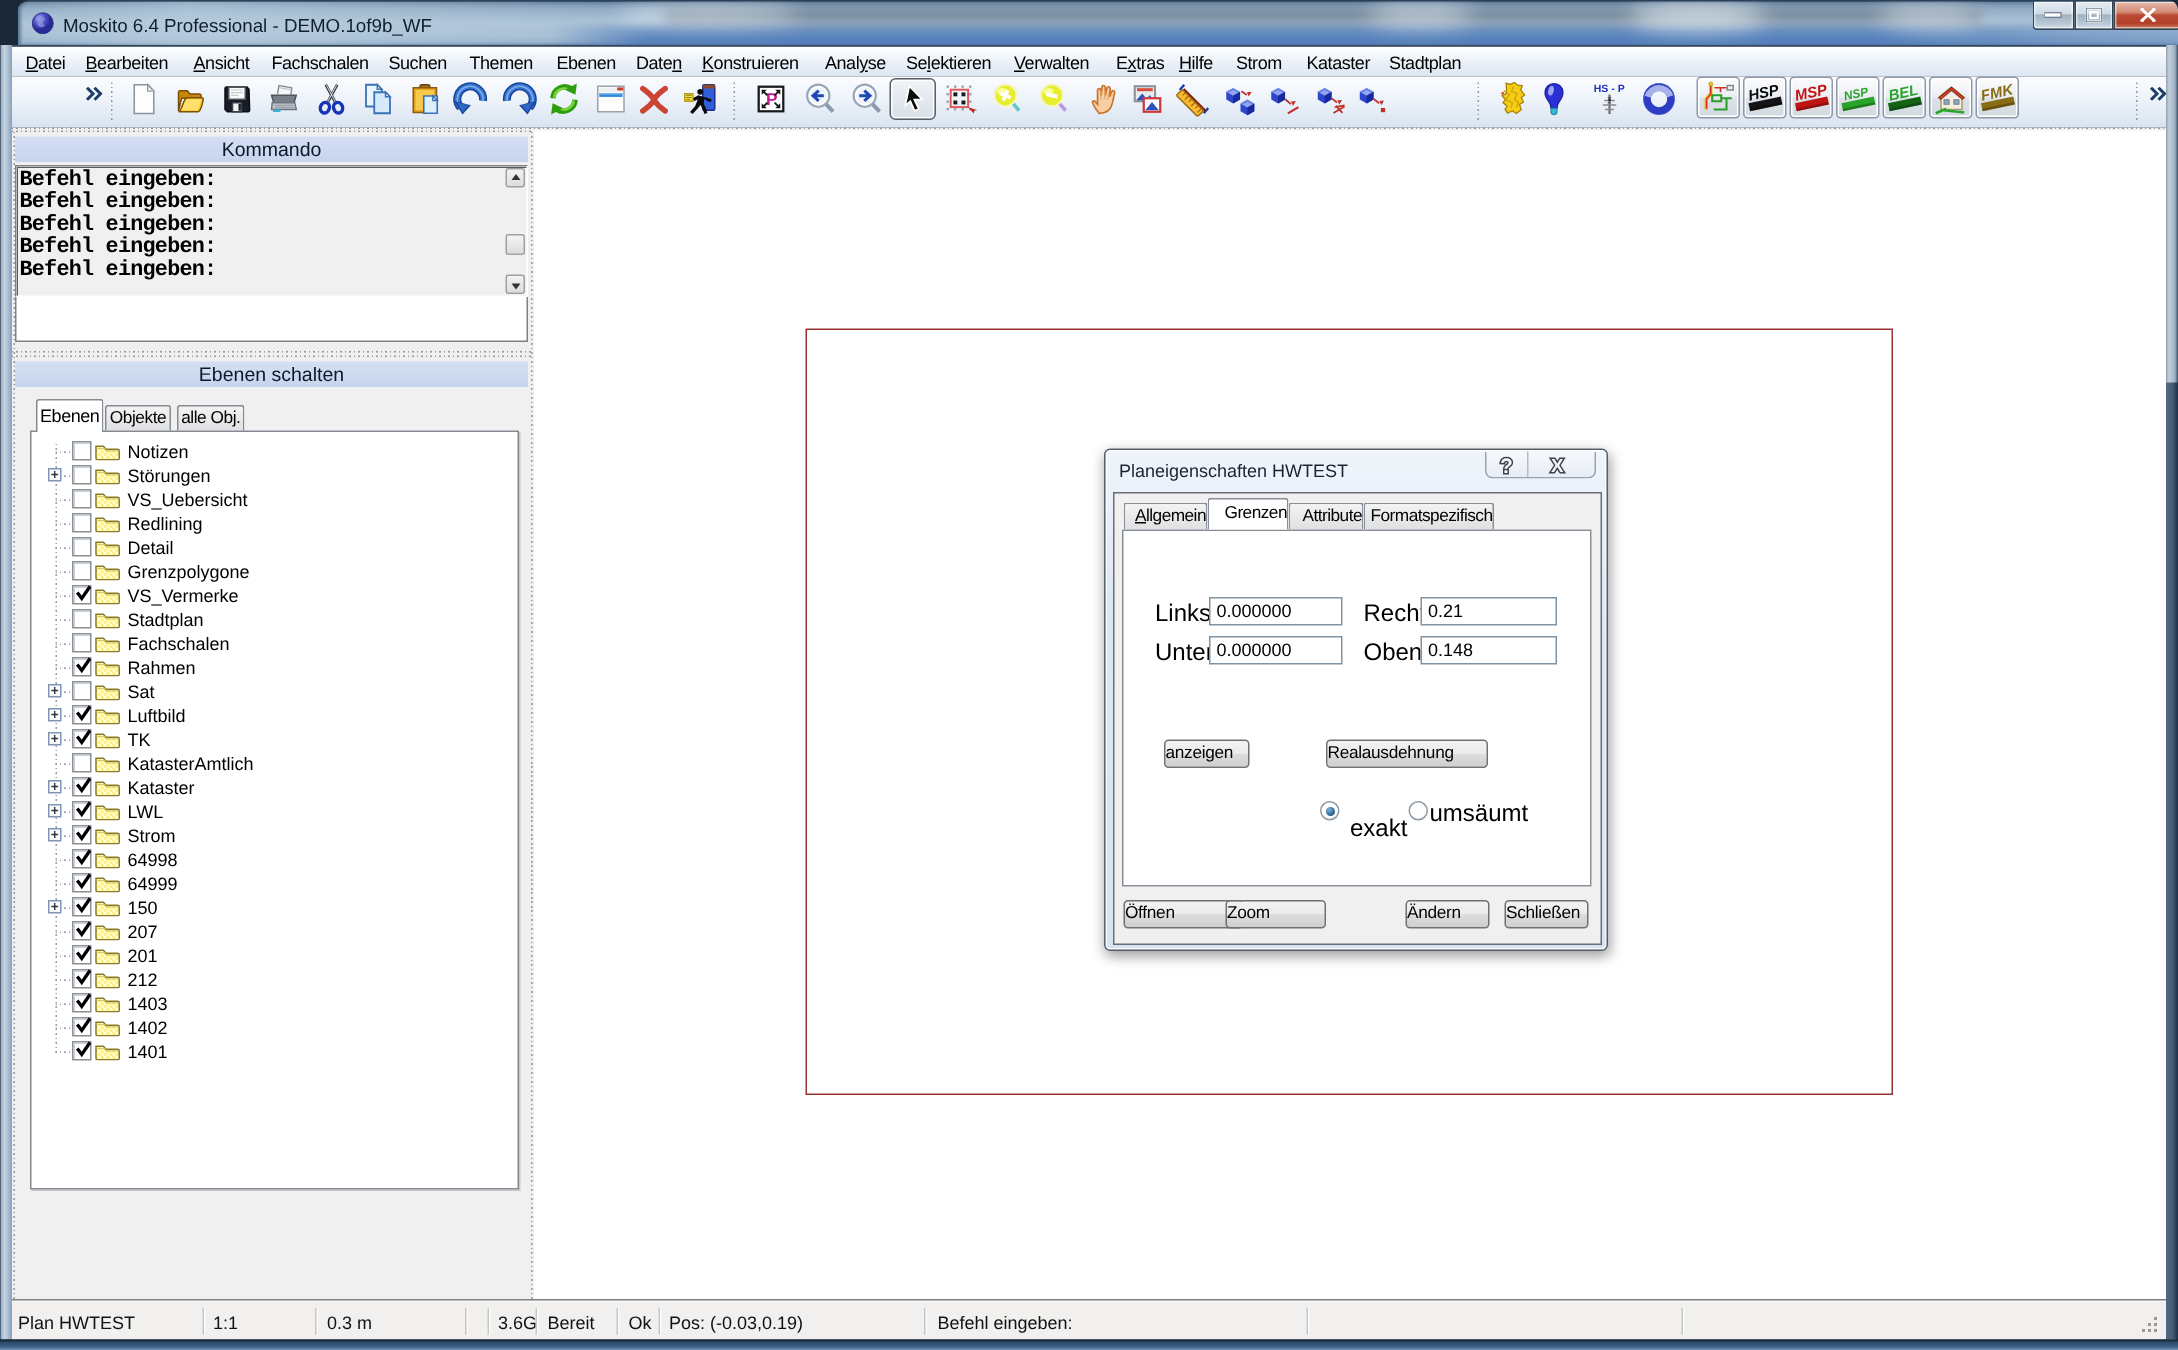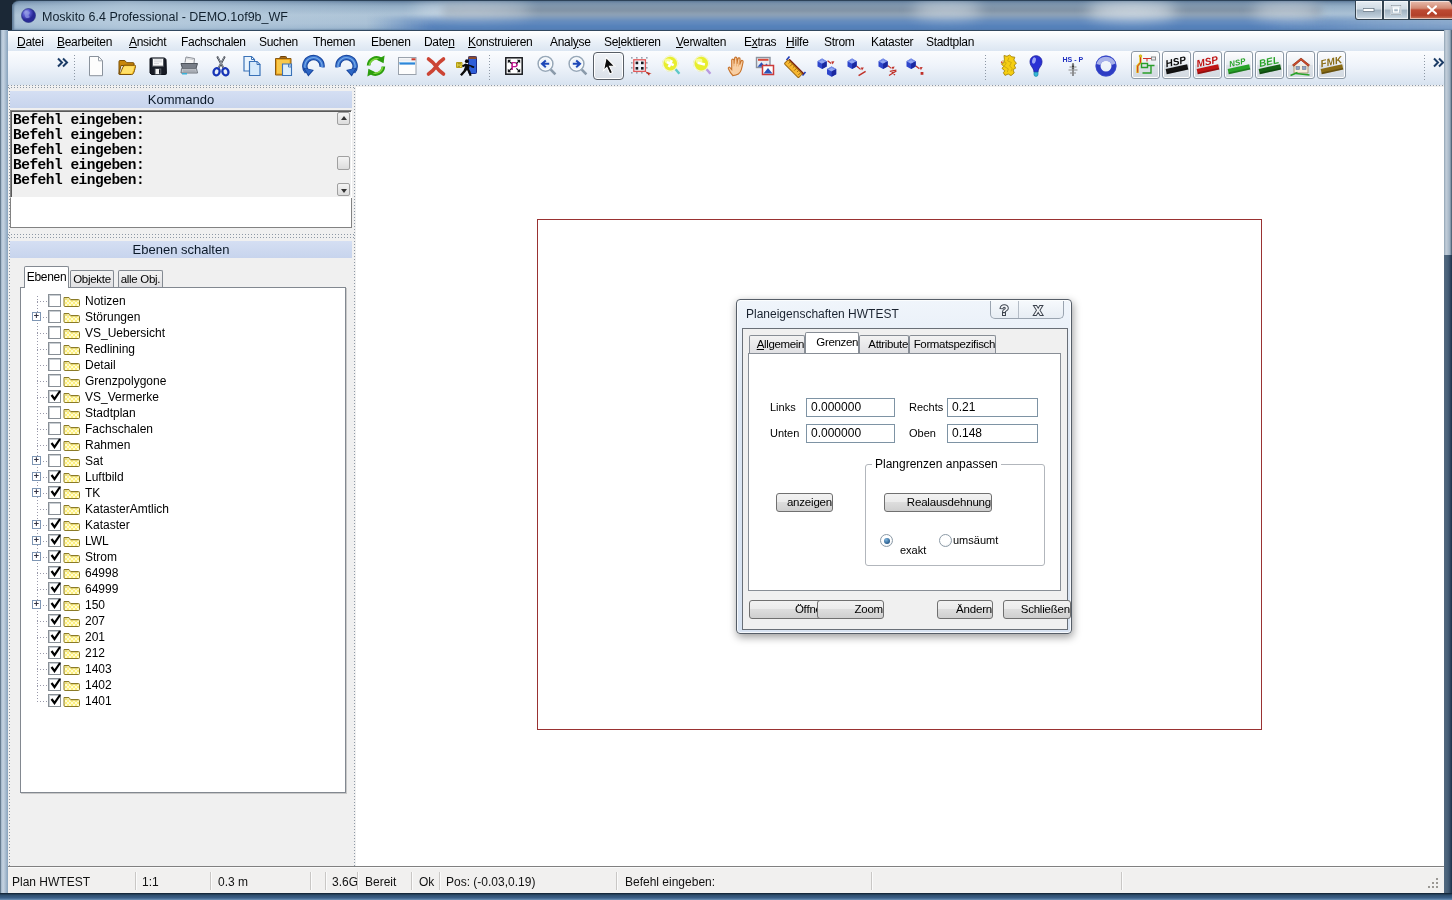--- a/index.html
+++ b/index.html
@@ -56,25 +56,25 @@
 #lframe{position:absolute;left:0;top:30px;width:8px;height:863px;background:linear-gradient(90deg,#2e4458 0,#9fb4c8 1px,#c6d4e2 3px,#b0c2d4 5px,#93acc4 7px,#87a2bc 8px)}
 #rframe{position:absolute;right:0;top:30px;width:8px;height:863px;background:linear-gradient(90deg,#8fa2b2 0,#c2ceda 2px,#b2c0ce 4px,#9cb0c2 6px,#3a4e62 8px)}
 #rframe .dk{position:absolute;left:0;top:225px;width:8px;height:638px;background:linear-gradient(90deg,#52687e 0,#4a627a 3px,#3e5670 5px,#1c3048 8px)}
 
 #dlg{position:absolute;left:736px;top:299px;width:336px;height:335px;background:linear-gradient(180deg,#f0f5fb,#dde7f4 30%,#d8e3f2);border:1px solid #565e68;border-radius:4px;box-shadow:1px 3px 9px rgba(0,0,0,.4),inset 0 0 0 1px rgba(255,255,255,.75)}
 #dtitle{position:absolute;left:9px;top:7px;font-size:12px;color:#1a2330}
 #dbtns{position:absolute;left:253px;top:1px;width:74px;height:18px;background:linear-gradient(180deg,#f6f9fc,#e7edf4);border:1px solid #9aa4b0;border-top:none;border-radius:0 0 5px 5px;color:#7e8894}
 #dface{position:absolute;left:5px;top:28px;width:326px;height:302px;background:#f0f0f0;border:1px solid #696f77}
 .dtab{position:absolute;border:1px solid #888e96;border-bottom:none;border-radius:2px 2px 0 0;background:linear-gradient(180deg,#f3f3f3,#e0e0e3);font-size:11.5px;letter-spacing:-0.35px;text-align:right;color:#000;white-space:nowrap;overflow:hidden}
 #dpage{position:absolute;left:11px;top:53px;width:313px;height:238px;background:#fff;border:1px solid #888e96}
-.dlab{position:absolute;font-size:11px;color:#000}
+.dlab{position:absolute;font-size:16px;color:#000}
 .dfield{position:absolute;height:19px;background:#fff;border:1px solid #7e93a4;font-size:12px;line-height:17px;padding-left:4px;color:#000}
 .grp{position:absolute;border:1px solid #b2b6bc;border-radius:3px}
 .grp i{position:absolute;left:6px;top:-8px;background:#fff;padding:0 3px;font-style:normal;font-size:12px}
-.btn{position:absolute;height:19px;border:1px solid #707070;border-radius:3px;background:linear-gradient(180deg,#f2f2f2 0%,#ebebeb 49%,#dddddd 50%,#cfcfcf 100%);font-size:11.5px;letter-spacing:-0.2px;text-align:right;line-height:17px;color:#000;white-space:nowrap}
+.btn{position:absolute;height:19px;border:1px solid #707070;border-radius:3px;background:linear-gradient(180deg,#f2f2f2 0%,#ebebeb 49%,#dddddd 50%,#cfcfcf 100%);font-size:11.5px;letter-spacing:-0.2px;text-align:left;line-height:17px;color:#000;white-space:nowrap}
 .radio{position:absolute;width:13px;height:13px;border-radius:50%;border:1px solid #8c9aa6;background:radial-gradient(circle at 40% 35%,#fff 55%,#dfe5ea)}
 .radio.sel::after{content:"";position:absolute;left:2.5px;top:2.5px;width:6px;height:6px;border-radius:50%;background:radial-gradient(circle at 35% 30%,#7ab2dd,#2b5e8e 70%,#1c4a77)}
 </style></head><body>
 <div id="win">
 <svg width="0" height="0" style="position:absolute">
       <defs>
         <pattern id="fch" width="4" height="4" patternUnits="userSpaceOnUse">
           <rect width="4" height="4" fill="#fdf07e"></rect>
           <rect width="2" height="2" fill="#fffbd2"></rect>
           <rect x="2" y="2" width="2" height="2" fill="#fffbd2"></rect>
@@ -793,32 +793,29 @@
 <div id="dpage"></div>
 <div class="dlab" style="left:33px;top:101px">Links</div>
 <div class="dfield" style="left:69px;top:98px;width:89px">0.000000</div>
 <div class="dlab" style="left:172px;top:101px">Rechts</div>
 <div class="dfield" style="left:210px;top:98px;width:91px">0.21</div>
 <div class="dlab" style="left:33px;top:127px">Unten</div>
 <div class="dfield" style="left:69px;top:124px;width:89px">0.000000</div>
 <div class="dlab" style="left:172px;top:127px">Oben</div>
 <div class="dfield" style="left:210px;top:124px;width:91px">0.148</div>
 <div class="btn" style="left:39px;top:193px;width:57px">anzeigen</div>
-<div class="grp" style="left:128px;top:164px;width:180px;height:102px">
-        <i>Plangrenzen anpassen</i>
-      </div>
 <div class="btn" style="left:147px;top:193px;width:108px">Realausdehnung</div>
 <div class="radio sel" style="left:143px;top:234px"></div>
 <div class="dlab" style="left:163px;top:244px">exakt</div>
 <div class="radio" style="left:202px;top:234px"></div>
 <div class="dlab" style="left:216px;top:234px">umsäumt</div>
 <div class="btn" style="left:12px;top:300px;width:80px">Öffnen</div>
 <div class="btn" style="left:80px;top:300px;width:67px">Zoom</div>
 <div class="btn" style="left:200px;top:300px;width:56px">Ändern</div>
-<div class="btn" style="left:266px;top:300px;width:68px">Schließen</div>
+<div class="btn" style="left:266px;top:300px;width:56px">Schließen</div>
 </div>
 <div id="sbar">
 <span style="left:4px">Plan HWTEST</span>
 <span style="left:134px">1:1</span>
 <span style="left:210px">0.3 m</span>
 <span style="left:324px">3.6G</span>
 <span style="left:357px">Bereit</span>
 <span style="left:411px">Ok</span>
 <span style="left:438px">Pos: (-0.03,0.19)</span>
 <span style="left:617px">Befehl eingeben:</span>

